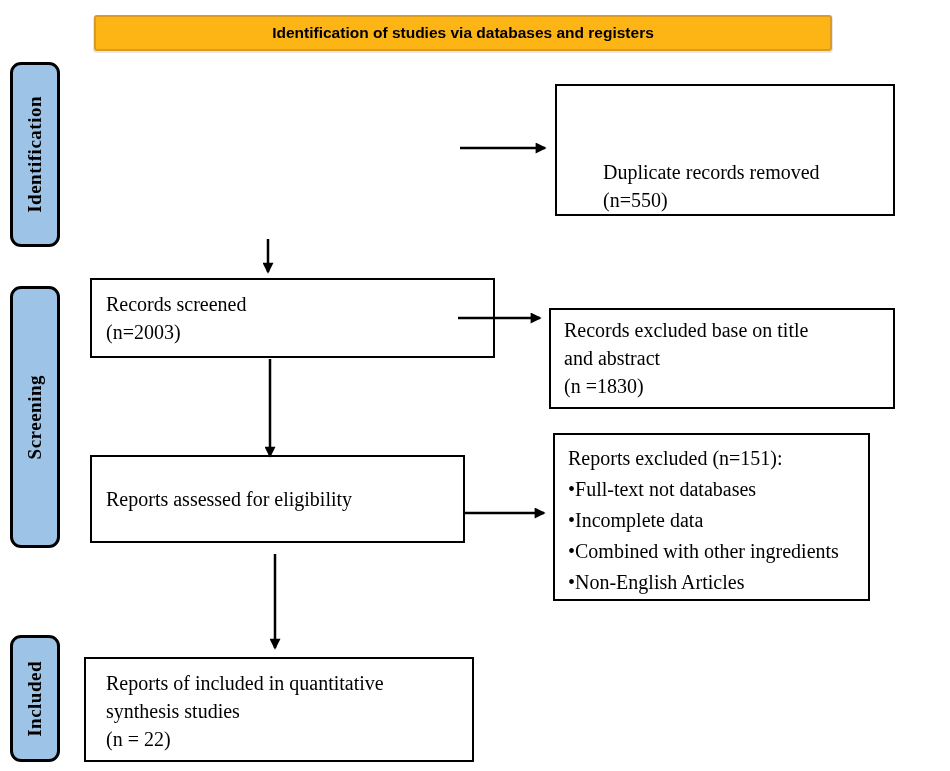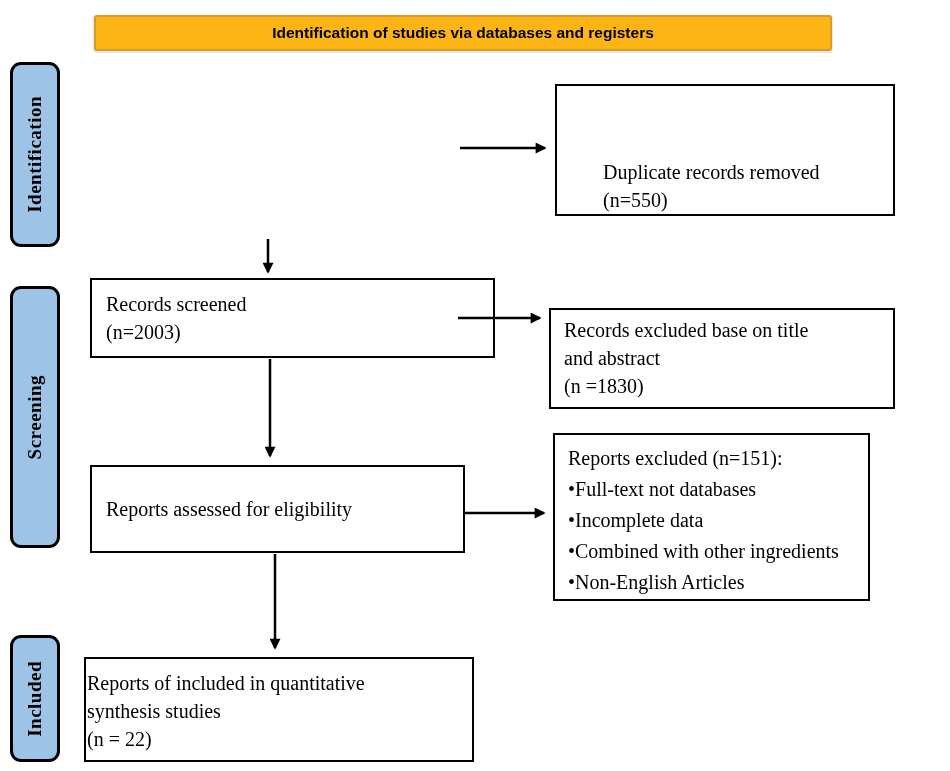--- a/index.html
+++ b/index.html
@@ -28,23 +28,23 @@
     font-family:"Liberation Serif", serif; white-space:nowrap;
   }
   .box {
     position:absolute; background:#fff; border:2.5px solid #000; box-sizing:border-box;
     font-size:20px; line-height:28px;
   }
   .box-identified { left:90px;  top:68px;  width:370px; height:170px; padding:20px 6px 0 14px; }
   .box-duplicates { left:555px; top:84px;  width:340px; height:132px; display:flex; flex-direction:column; justify-content:flex-end; padding-left:46px; }
   .box-screened   { left:90px;  top:278px; width:405px; height:80px;  padding:10px 0 0 14px; }
   .box-excl-screen{ left:549px; top:272px; width:346px; height:101px; padding:6px 6px 0 13px; line-height:28px;margin-top:36px; }
-  .box-assessed   { left:90px;  top:465px; width:375px; height:88px;  display:flex; flex-direction:column; justify-content:center; padding-left:14px; }
+  .box-assessed   { left:90px;  top:455px; width:375px; height:88px;  display:flex; flex-direction:column; justify-content:center; padding-left:14px; }
   .box-excl-elig  { left:553px; top:433px; width:317px; height:168px; padding:8px 6px 0 13px; line-height:31px; }
-  .box-included   { left:84px;  top:657px; width:390px; height:105px; padding:10px 6px 0 1px; }
+  .box-included   { left:84px;  top:657px; width:390px; height:105px; padding:10px 6px 0 20px; }
   .ind-b { padding-left:32px; }
   .ind-c { padding-left:20px; }
   .arrows { position:absolute; left:0; top:0; width:950px; height:771px; pointer-events:none; }
   .arrows line { stroke:var(--arrow,#000); stroke-width:2.5px; }
   .arrows .head { fill:var(--arrow,#000); }
 </style>
 </head>
 <body>
 
 <div class="canvas">

